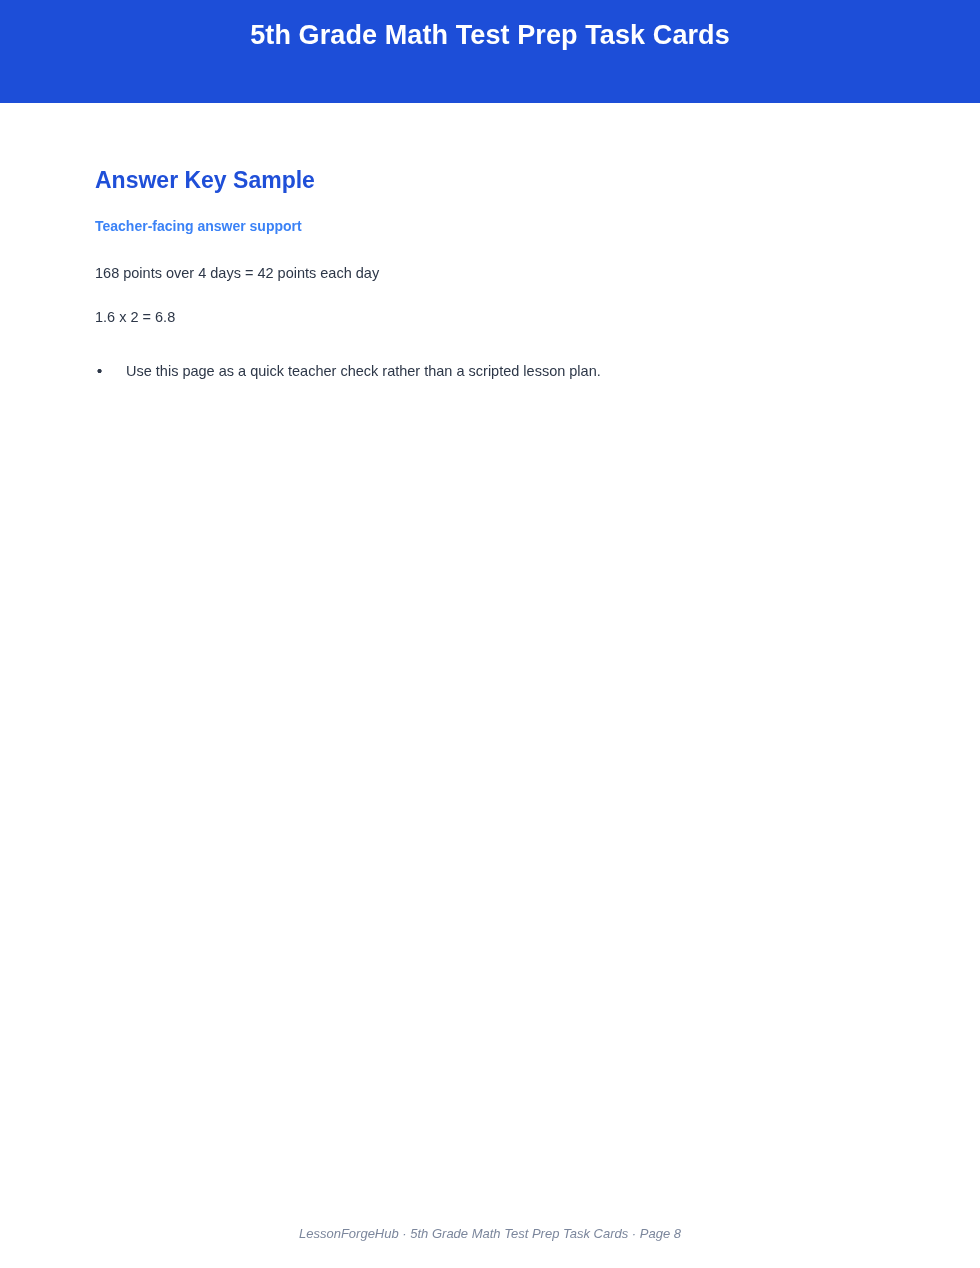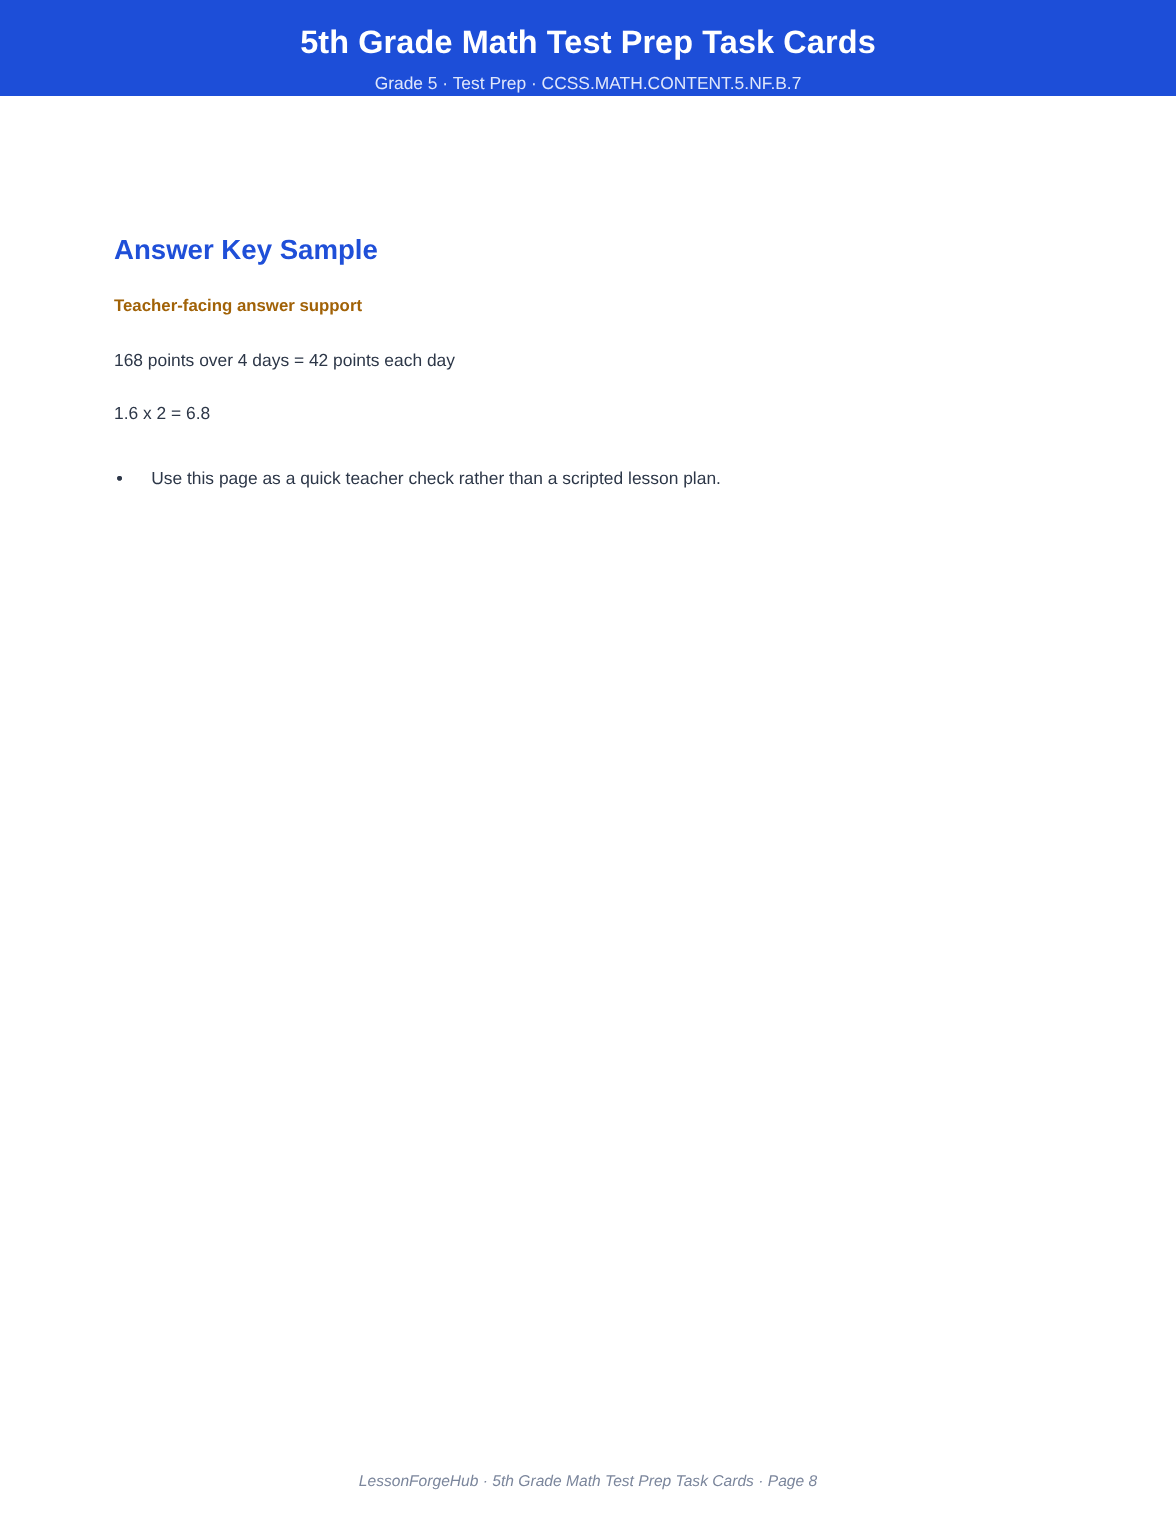--- a/index.html
+++ b/index.html
@@ -15,21 +15,21 @@
     position: relative;
     overflow: hidden;
   }
 
   
   .page-header {
     position: absolute;
     top: 0;
     left: 0;
     width: 980px;
-    height: 80px;
+    height: 103px;
     background: #1d4ed8;
     box-sizing: border-box;
     display: flex;
     flex-direction: column;
     align-items: center;
     justify-content: flex-start;
     padding-top: 19px;
   }
   .header-title {
     font-size: 27px;
@@ -54,33 +54,33 @@
     position: absolute;
     top: 103px;
     left: 0;
     width: 980px;
     padding: 0 95px;
     box-sizing: border-box;
   }
 
   .section-heading {
     margin: 0;
-    padding-top: 92px;
+    padding-top: 64px;
     font-size: 23px;
     font-weight: bold;
     color: #1f4fd8;
     line-height: 1.2;
   }
 
   .section-subheading {
     margin: 0;
     padding-top: 23px;
     font-size: 14px;
     font-weight: bold;
-    color: #a16207;
+    color: #3b82f6;
     line-height: 1.2;
   }
 
   .answer-list {
     margin: 0;
     padding: 0;
     list-style: none;
   }
   .answer-line {
     font-size: 14.5px;
@@ -132,21 +132,20 @@
     color: #7b869c;
     line-height: 1.3;
     text-align: center;
   }
 </style>
 </head>
 <body>
 
 <div class="page-header">
   <h1 class="header-title">5th Grade Math Test Prep Task Cards</h1>
-  <div class="header-subtitle">Grade 5 · Test Prep · CCSS.MATH.CONTENT.5.NF.B.7</div>
 </div>
 
 <div class="page-body">
 
   <h2 class="section-heading">Answer Key Sample</h2>
 
   <div class="section-subheading">Teacher-facing answer support</div>
 
   <div class="answer-list">
     <div class="answer-line">168 points over 4 days = 42 points each day</div>

